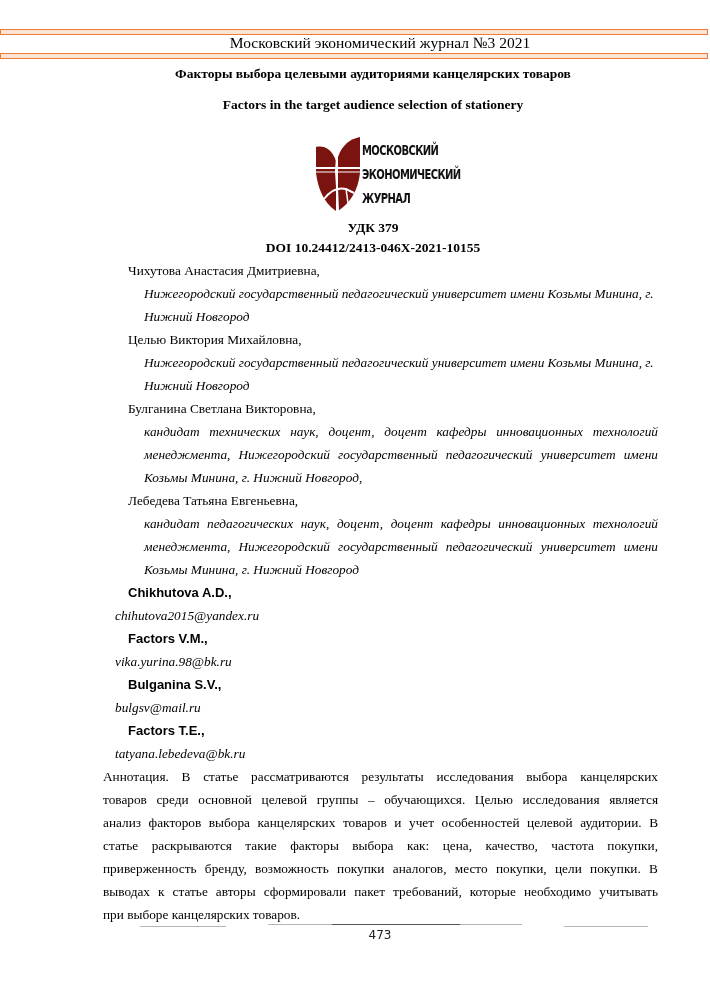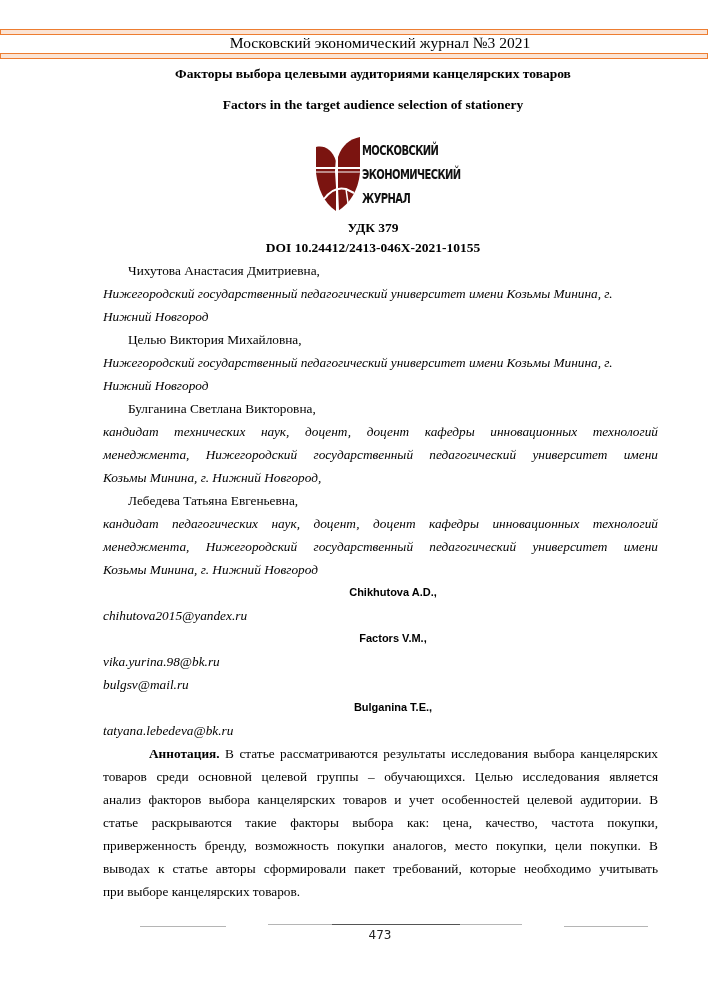--- a/index.html
+++ b/index.html
@@ -19,25 +19,25 @@
   #doi { top: 239px; left: 18px; }
 
   .logo { position: absolute; left: 316px; top: 137px; width: 135px; height: 74px; }
   .logo-text { position: absolute; left: 46px; font-family: "DejaVu Sans", sans-serif;
                font-weight: bold; font-size: 10px; letter-spacing: -0.6px; color: #111;
                transform: scaleY(1.35); transform-origin: left top; white-space: nowrap; }
 
   .body { position: absolute; left: 103px; top: 259px; width: 555px; font-size: 13.3px; line-height: 23px; }
   .line { display: block; white-space: nowrap; height: 23px; }
   .author-ru { font-weight: normal; padding-left: 25px; }
-  .author-en { font-weight: bold; padding-left: 25px; font-family: "Liberation Sans", sans-serif; font-size: 11px; text-align: center; }
-  .aff { font-style: italic; }
+  .author-en { font-weight: bold; padding-left: 25px; font-family: "Liberation Sans", sans-serif; font-size: 13px; }
+  .aff { font-style: italic; margin-left: 41px; }
   .justify { text-align: justify; text-align-last: justify; white-space: normal; }
-  .email { font-style: italic; }
-  .abstract-label { font-weight: bold; margin-left: 46px; }
+  .email { font-style: italic; margin-left: 12px; }
+  .abstract-label { font-weight: normal; }
 
   .footer-line { position: absolute; height: 1px; background: #b5b5b5; }
   .page-number { position: absolute; top: 928px; left: 0; width: 760px; text-align: center;
                  font-family: "DejaVu Sans", sans-serif; font-size: 12px; color: #222; }
 </style>
 </head>
 <body>
 
 <div id="hbar-top" class="hbar"></div>
 <div class="journal-title">Московский экономический журнал №3 2021</div>
@@ -81,22 +81,23 @@
 
   <span class="line author-ru">Лебедева Татьяна Евгеньевна,</span>
   <span class="line aff justify">кандидат педагогических наук, доцент, доцент кафедры инновационных технологий</span>
   <span class="line aff justify">менеджмента, Нижегородский государственный педагогический университет имени</span>
   <span class="line aff">Козьмы Минина, г. Нижний Новгород</span>
 
   <span class="line author-en">Chikhutova A.D.,</span>
   <span class="line email">chihutova2015@yandex.ru</span>
   <span class="line author-en">Factors V.M.,</span>
   <span class="line email">vika.yurina.98@bk.ru</span>
+  <span class="line author-en">Bulganina S.V.,</span>
   <span class="line email">bulgsv@mail.ru</span>
-  <span class="line author-en">Bulganina T.E.,</span>
+  <span class="line author-en">Factors T.E.,</span>
   <span class="line email">tatyana.lebedeva@bk.ru</span>
 
   <span class="line justify"><b class="abstract-label">Аннотация.</b><span> В статье рассматриваются результаты исследования выбора канцелярских</span></span>
   <span class="line justify">товаров среди основной целевой группы – обучающихся. Целью исследования является</span>
   <span class="line justify">анализ факторов выбора канцелярских товаров и учет особенностей целевой аудитории. В</span>
   <span class="line justify">статье раскрываются такие факторы выбора как: цена, качество, частота покупки,</span>
   <span class="line justify">приверженность бренду, возможность покупки аналогов, место покупки, цели покупки. В</span>
   <span class="line justify">выводах к статье авторы сформировали пакет требований, которые необходимо учитывать</span>
   <span class="line">при выборе канцелярских товаров.</span>
 </div>

